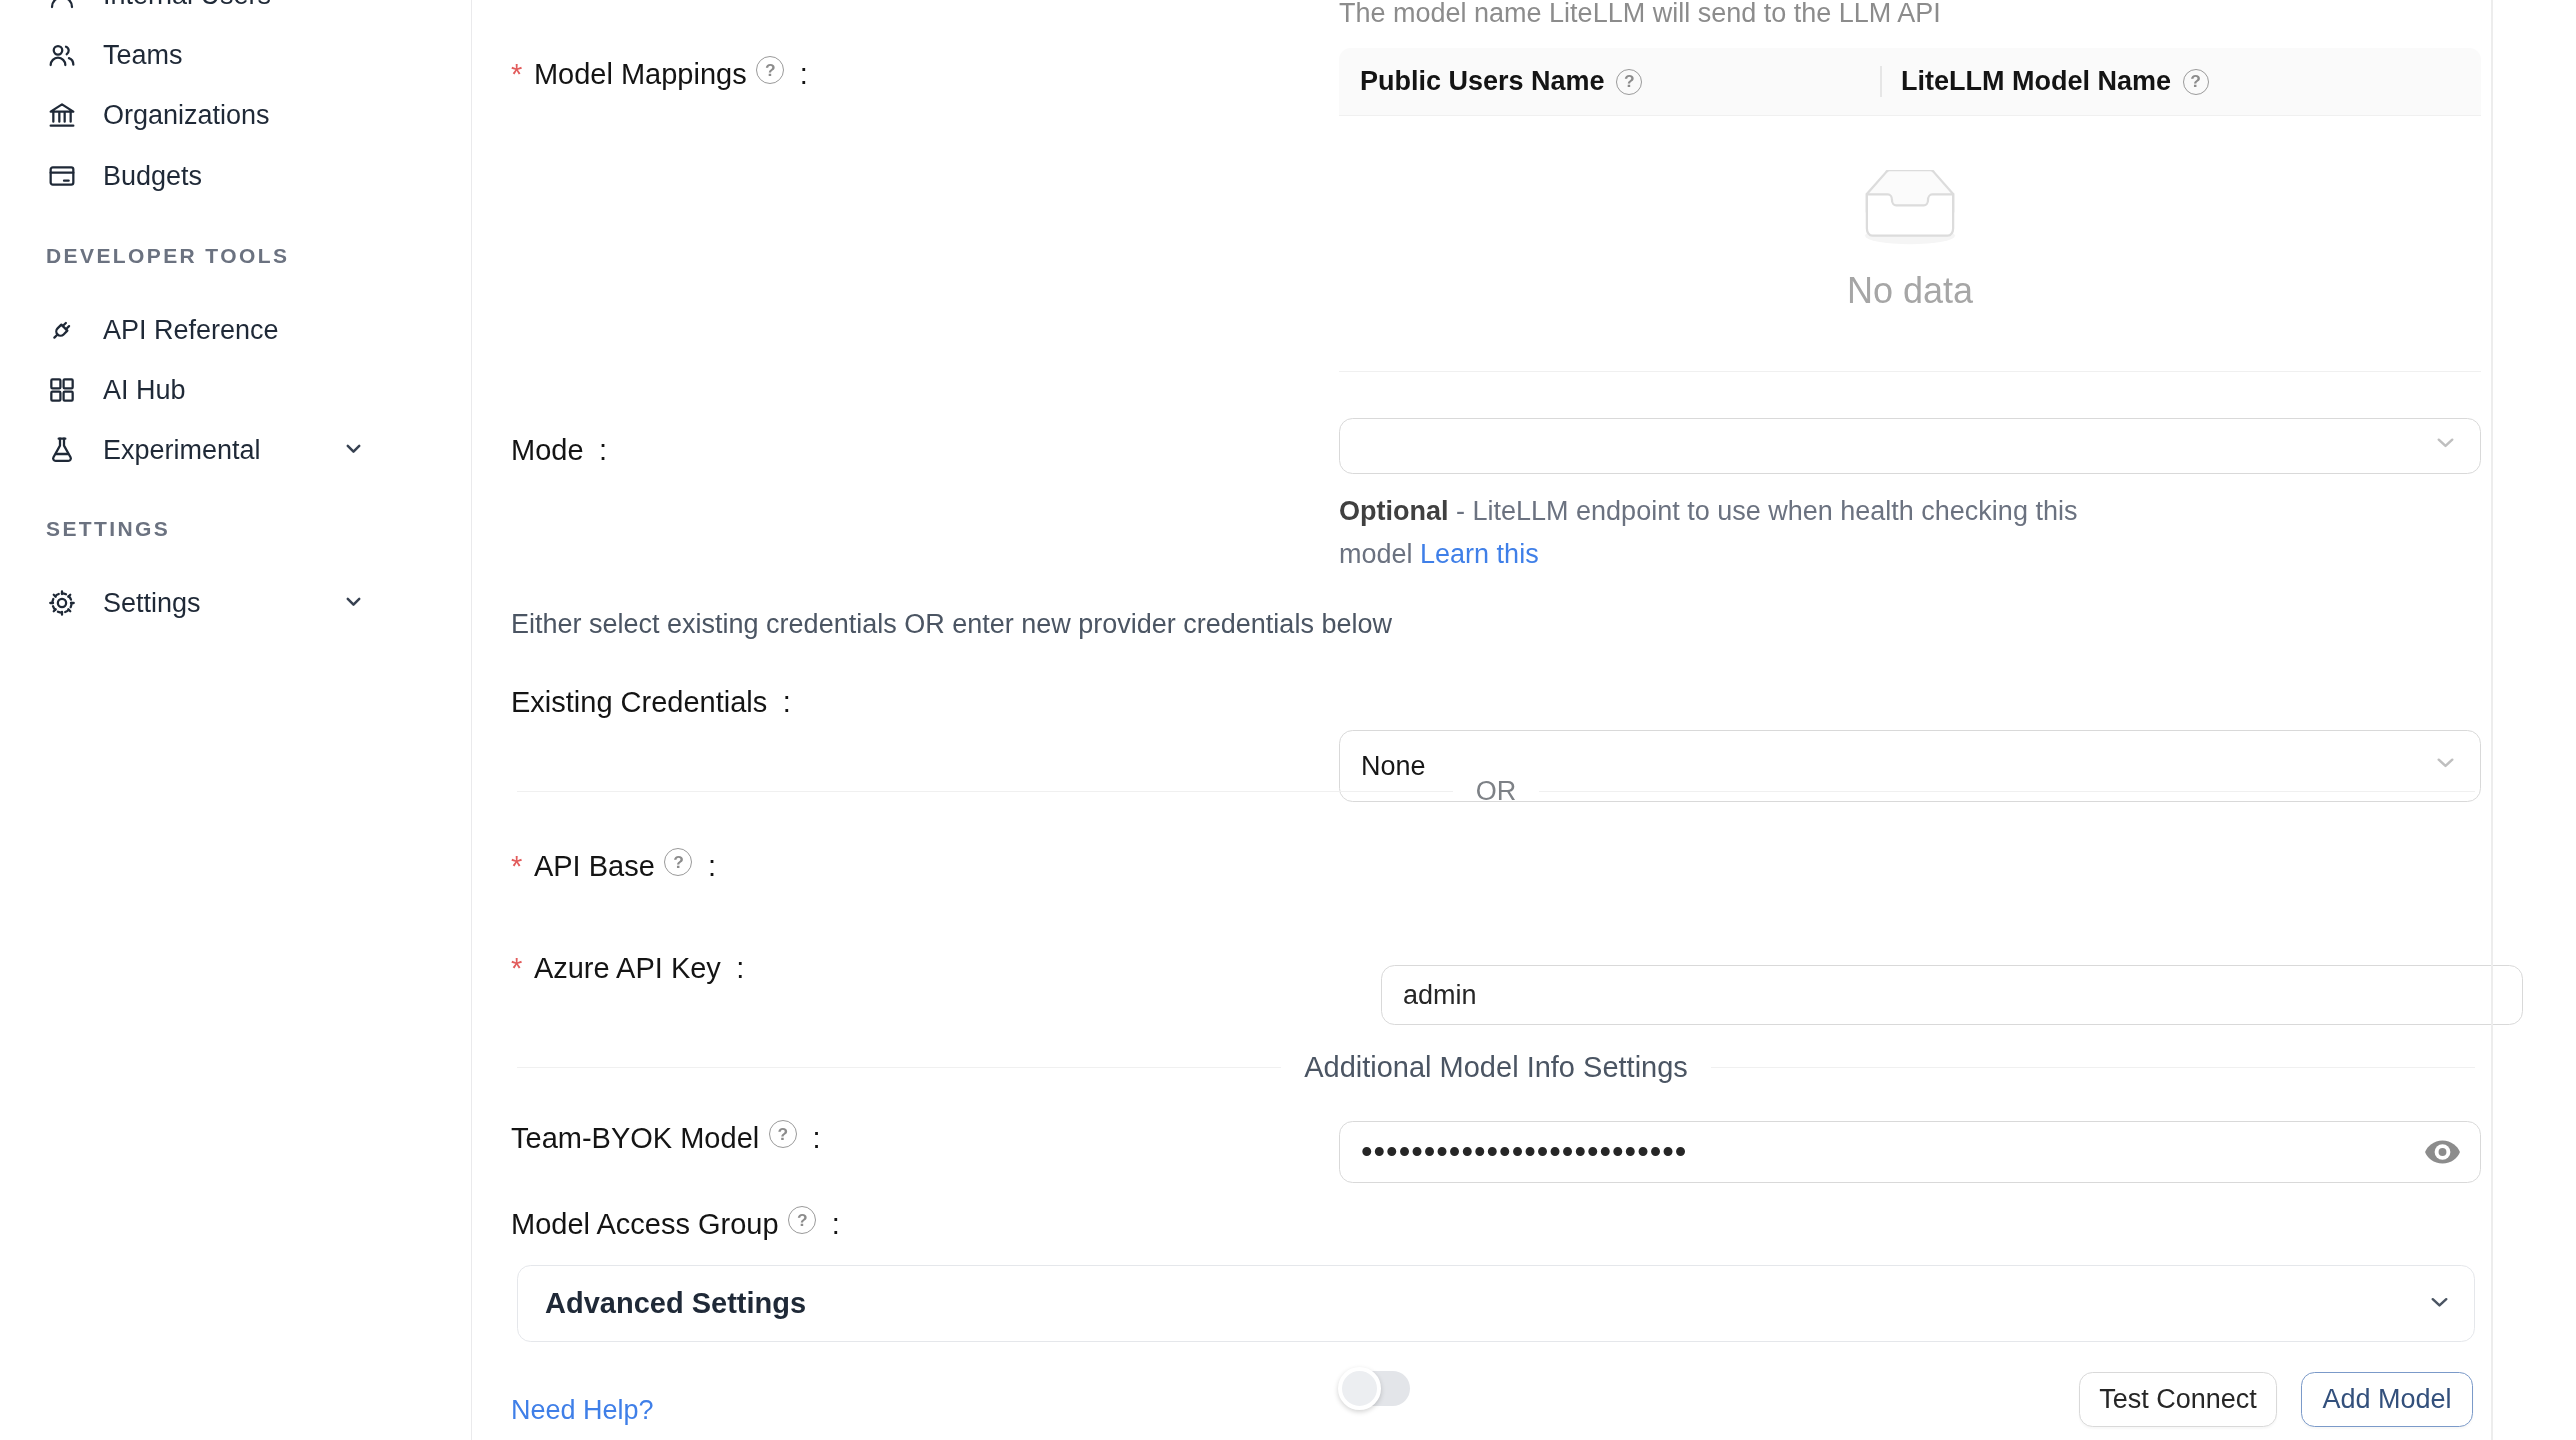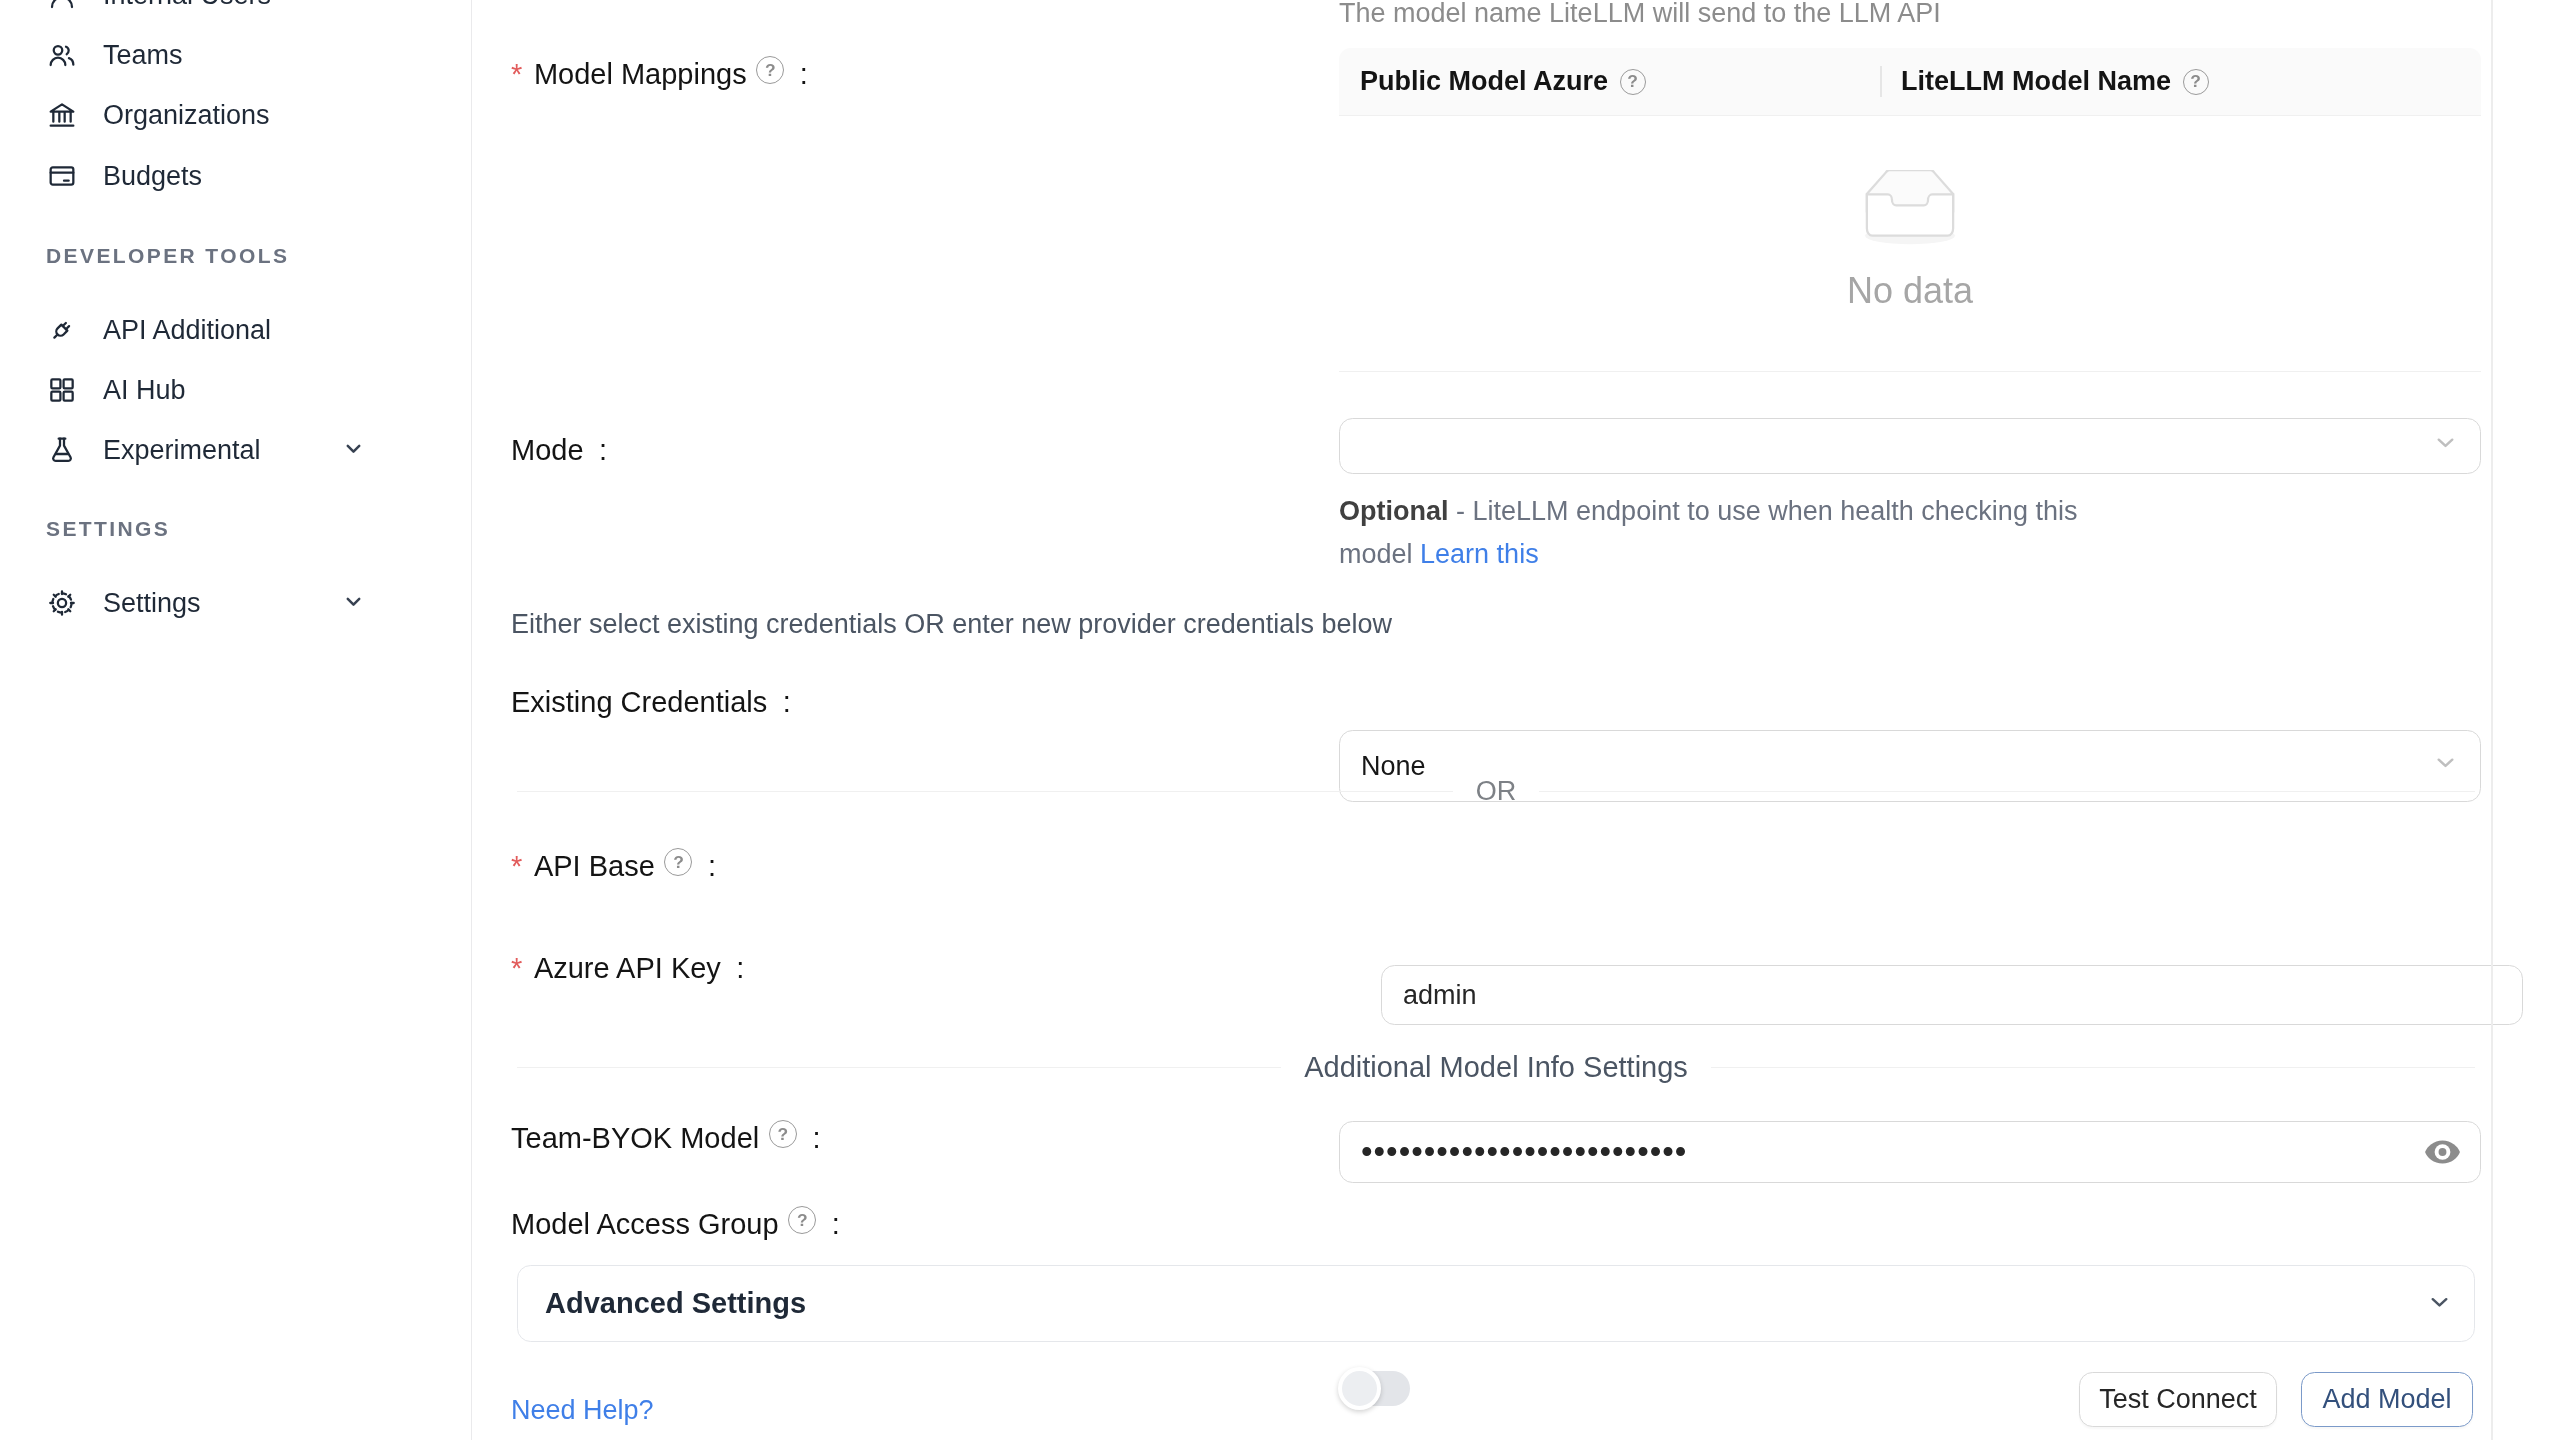--- a/index.html
+++ b/index.html
@@ -107,21 +107,21 @@
 
     <div class="sec-header" style="top:244px">DEVELOPER TOOLS</div>
 
     <div class="nav-item" style="top:300px">
       <svg class="nicon" viewBox="0 0 24 24">
           <g transform="rotate(45 12 12)">
             <path d="M8.8 9.5h6.4v4a3.2 3.2 0 0 1-3.2 3.2 3.2 3.2 0 0 1-3.2-3.2z"></path>
             <path d="M10.3 9.5V6.2M13.7 9.5V6.2M12 16.7v3.4"></path>
           </g>
         </svg>
-      <span class="lbl">API Additional</span>
+      <span class="lbl">API Reference</span>
     </div>
 
     <div class="nav-item" style="top:360px">
       <svg class="nicon" viewBox="0 0 24 24">
           <rect x="4" y="4" width="6.8" height="6.8" rx="0.8"></rect>
           <rect x="13.2" y="4" width="6.8" height="6.8" rx="0.8"></rect>
           <rect x="4" y="13.2" width="6.8" height="6.8" rx="0.8"></rect>
           <rect x="13.2" y="13.2" width="6.8" height="6.8" rx="0.8"></rect>
         </svg>
       <span class="lbl">AI Hub</span>
@@ -158,21 +158,21 @@
 
   <div class="abs form-label" style="left:511px; top:56px;">
     <span class="req"></span>
     <span>Model Mappings</span>
     <span class="qm"></span>
   </div>
 
   <div class="abs mm-table">
     <div class="mm-head">
       <div class="mm-th c1">
-        <span>Public Model Azure</span>
+        <span>Public Users Name</span>
         <span class="qm" style="width:26px;height:26px;flex-basis:26px;"></span>
       </div>
       <div class="mm-split"></div>
       <div class="mm-th">
         <span>LiteLLM Model Name</span>
         <span class="qm" style="width:26px;height:26px;flex-basis:26px;"></span>
       </div>
     </div>
     <div class="mm-body">
       <svg width="120" height="77" viewBox="0 0 64 41">

